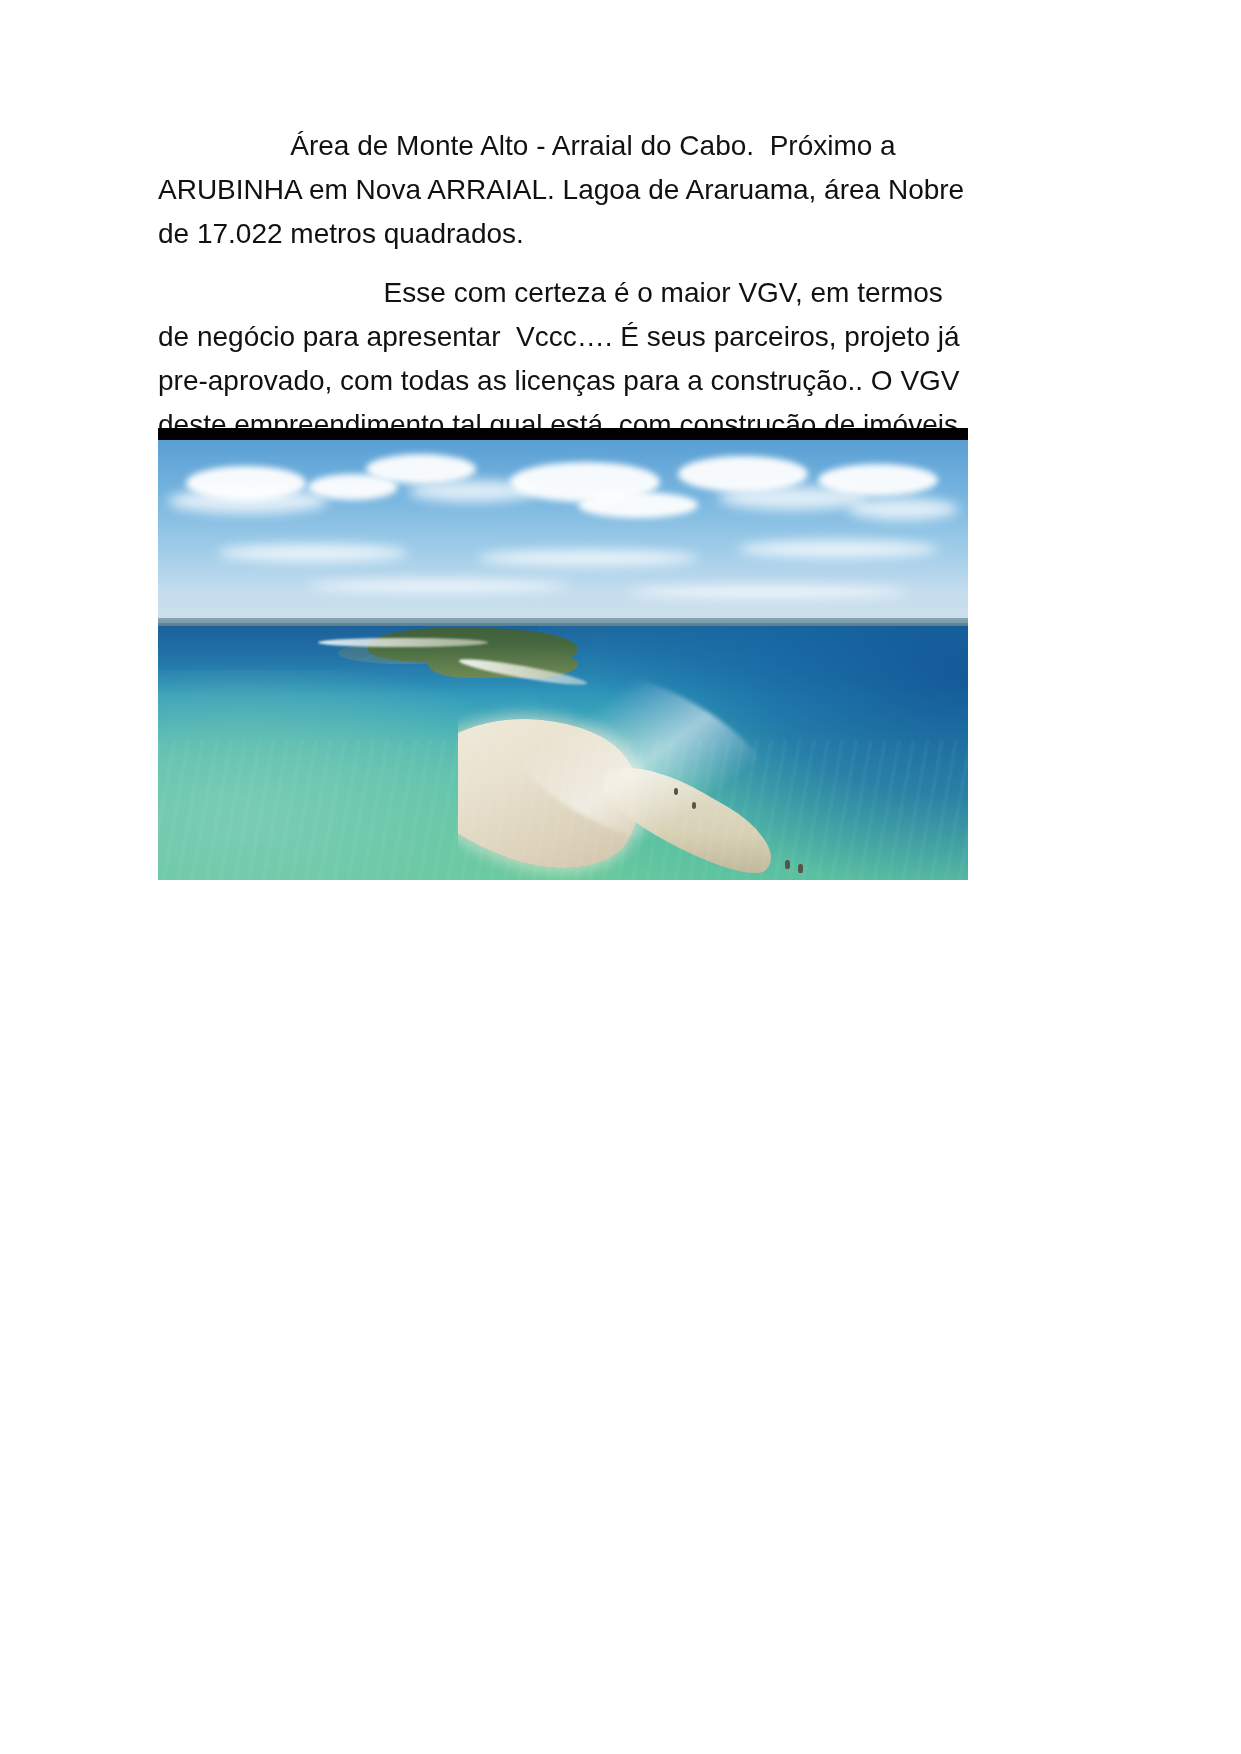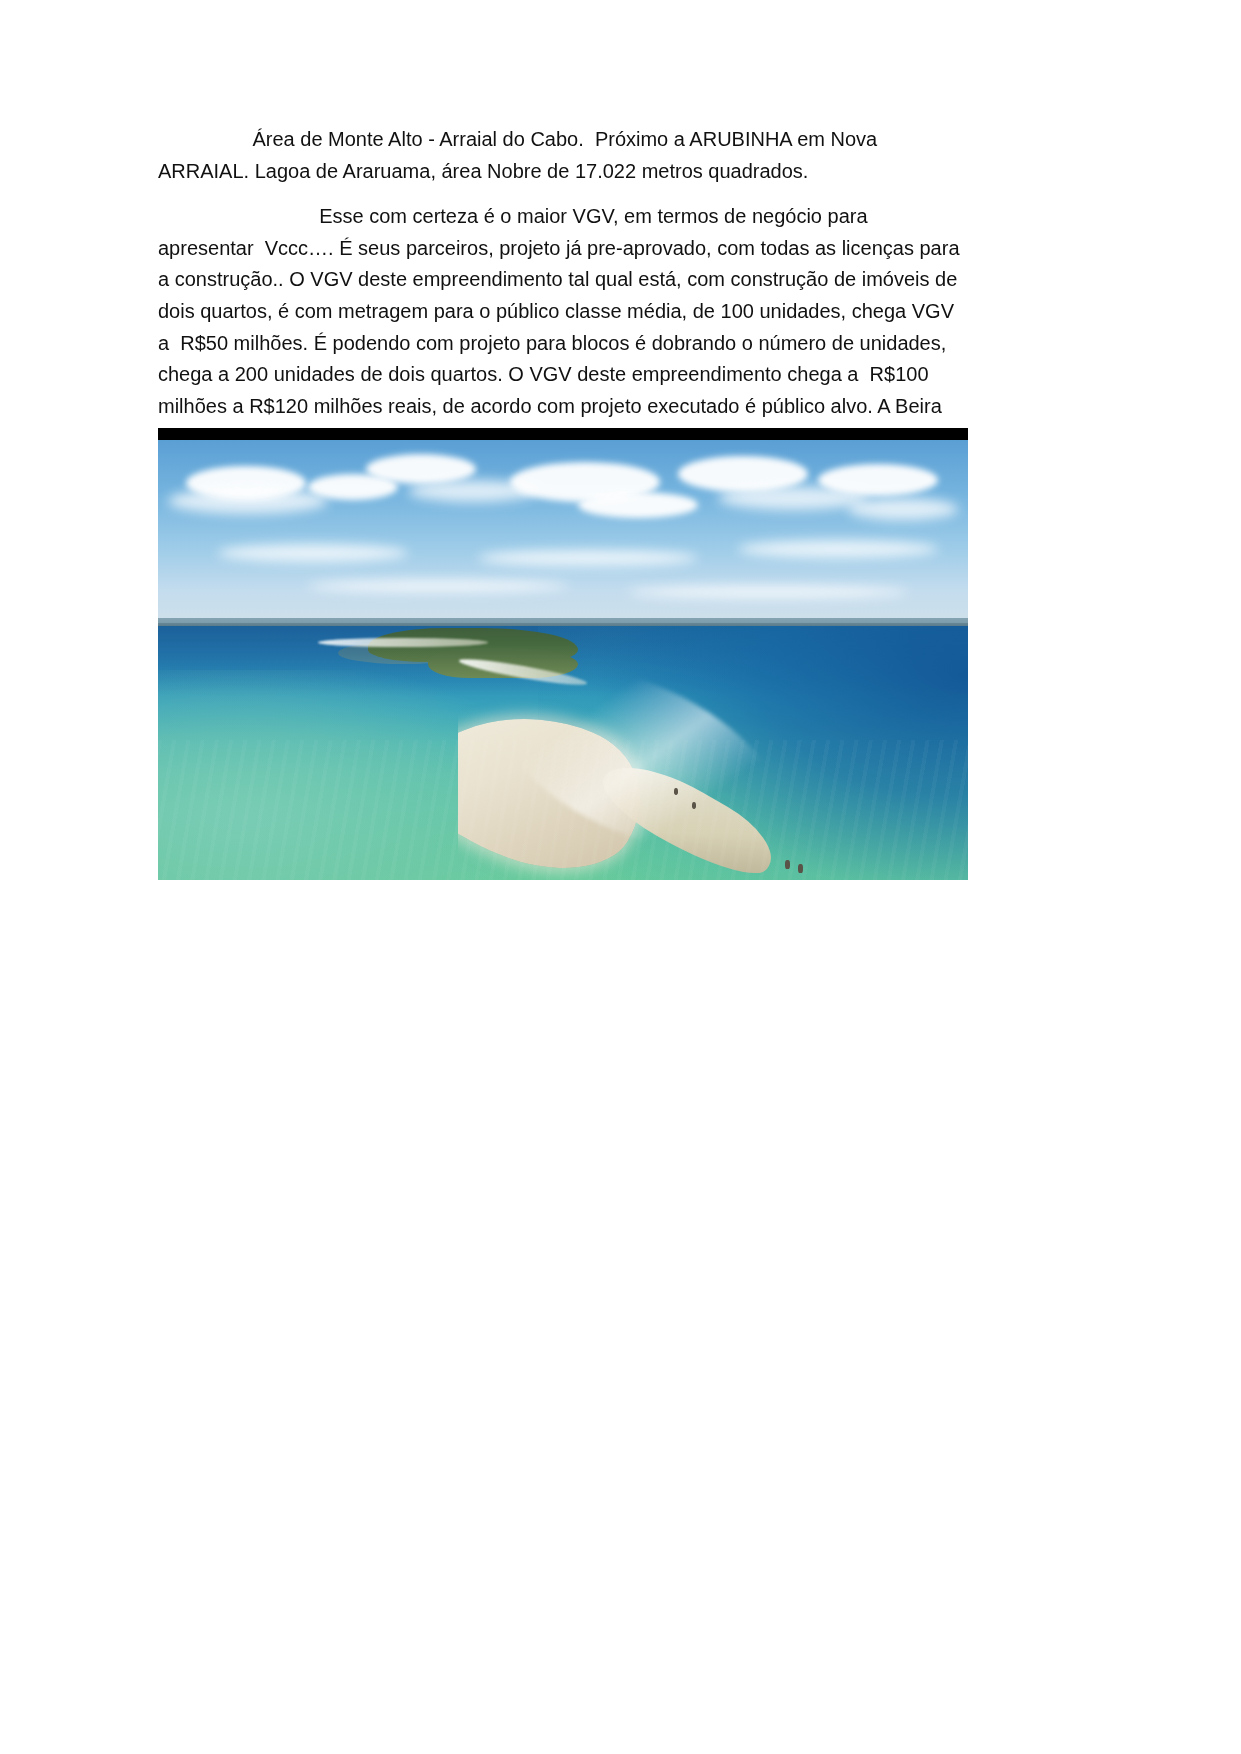--- a/index.html
+++ b/index.html
@@ -19,21 +19,21 @@
     overflow: hidden;
   }
   .doc-body {
     position: absolute;
     left: 158px;
     top: 124px;
     width: 810px;
   }
   .para {
     margin: 0 0 0 0;
-    font-size: 20px;
+    font-size: 28px;
     line-height: 1.58;
     color: #111111;
     text-align: left;
     white-space: pre-wrap;
   }
   .para + .para {
     margin-top: 14px;
   }
   .figure {
     position: absolute;

